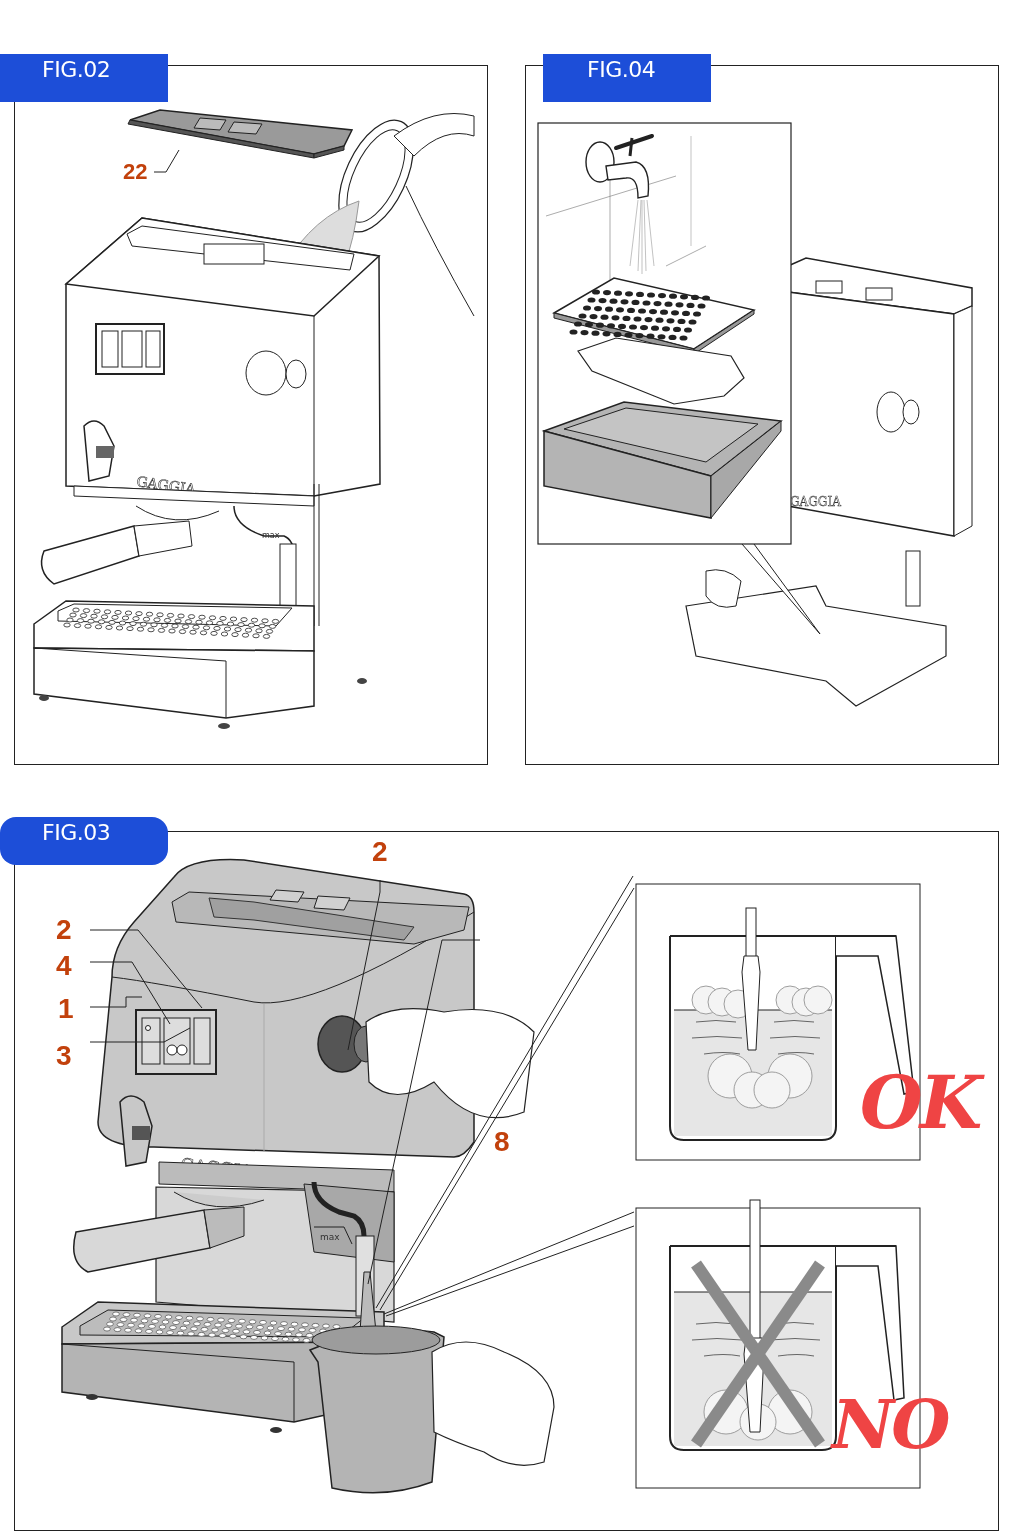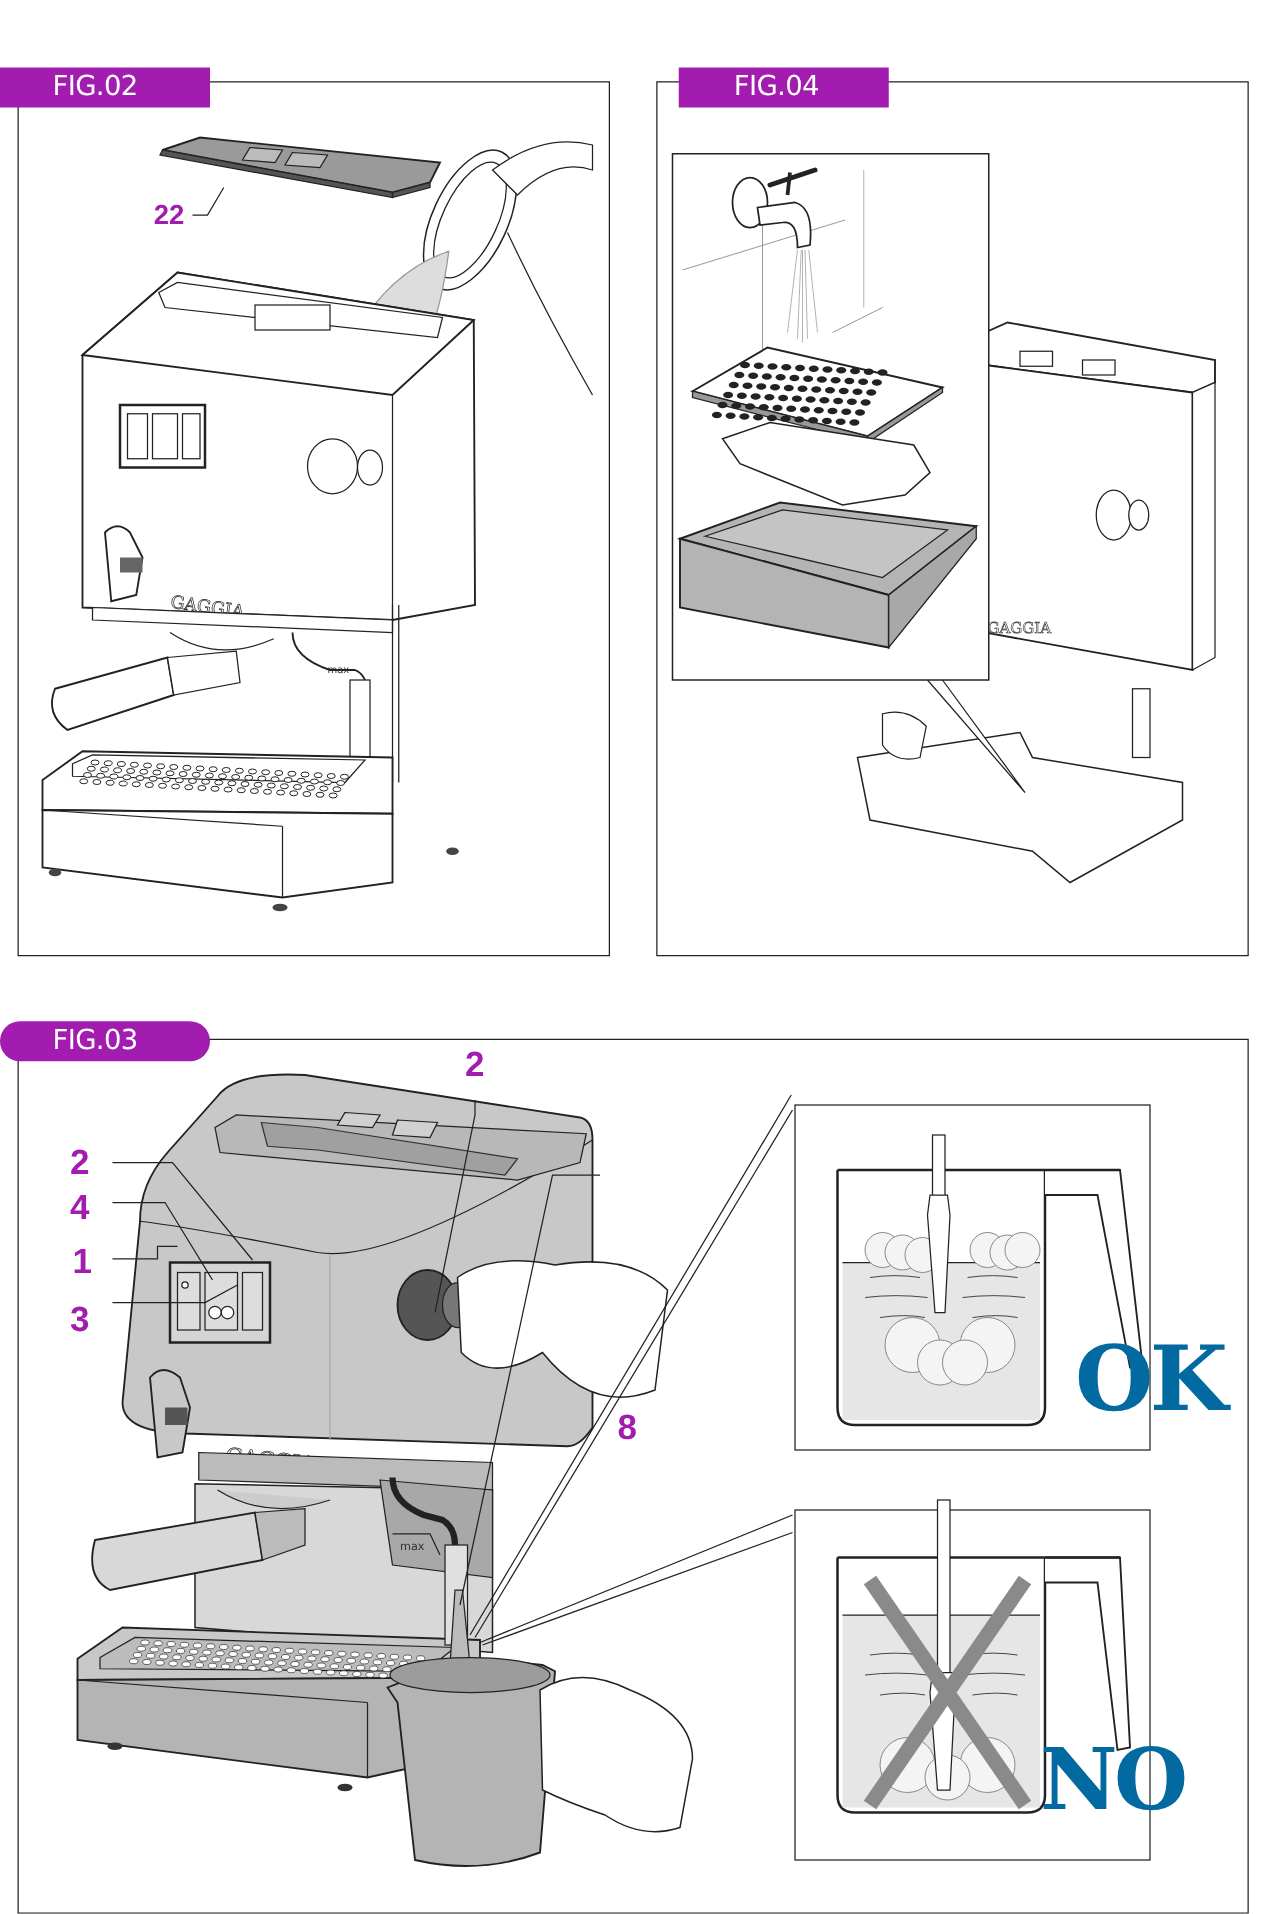--- a/index.html
+++ b/index.html
@@ -1,21 +1,21 @@
 <!DOCTYPE html>
 <html><head>
 <meta charset="utf-8">
 <style>
   html,body{margin:0;padding:0;background:#fff;}
   body{width:1013px;height:1531px;position:relative;overflow:hidden;font-family:"DejaVu Sans",sans-serif;}
   .panel{position:absolute;border:1px solid #222;background:#fff;}
-  .tab{position:absolute;background:#a21caf;color:#fff;font-family:"DejaVu Sans",sans-serif;font-size:22px;letter-spacing:-0.5px;height:32px;line-height:32px;padding-left:42px;box-sizing:border-box;}
-  .callout{position:absolute;font-family:"Liberation Sans",sans-serif;font-weight:bold;color:#a21caf;}
+  .tab{position:absolute;background:#1d4ed8;color:#fff;font-family:"DejaVu Sans",sans-serif;font-size:22px;letter-spacing:-0.5px;height:48px;line-height:32px;padding-left:42px;box-sizing:border-box;}
+  .callout{position:absolute;font-family:"Liberation Sans",sans-serif;font-weight:bold;color:#c2410c;}
   svg{position:absolute;overflow:visible;}
-  .stamp{position:absolute;font-family:"DejaVu Serif",serif;font-weight:bold;color:#0369a1;letter-spacing:-3px;}
+  .stamp{position:absolute;font-family:"DejaVu Serif",serif;font-weight:bold;font-style:italic;color:#ef4444;letter-spacing:-3px;}
 </style>
 </head>
 <body>
 
 <div class="panel" style="left:14px;top:65px;width:472px;height:698px;"></div>
 <div class="tab" style="left:0;top:54px;width:168px;">FIG.02</div>
 
 <svg style="left:14px;top:66px;" width="472" height="697" viewBox="0 0 472 697">
 
   <g>

